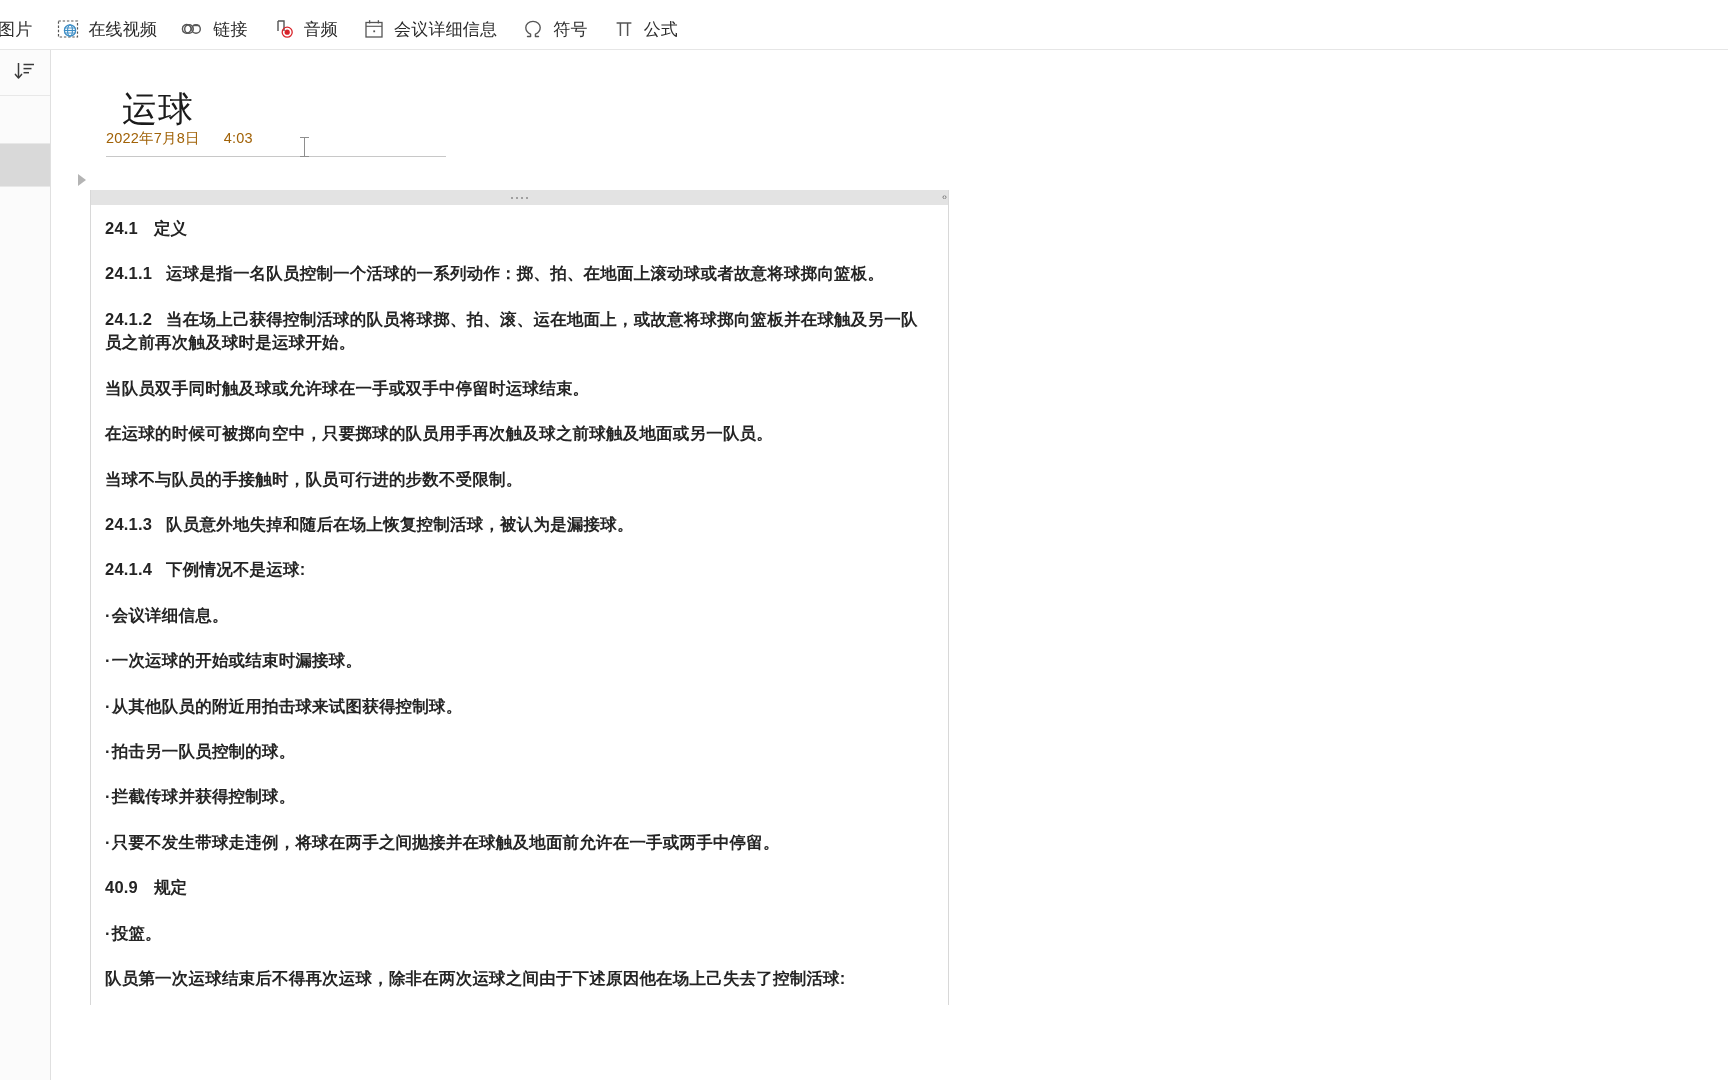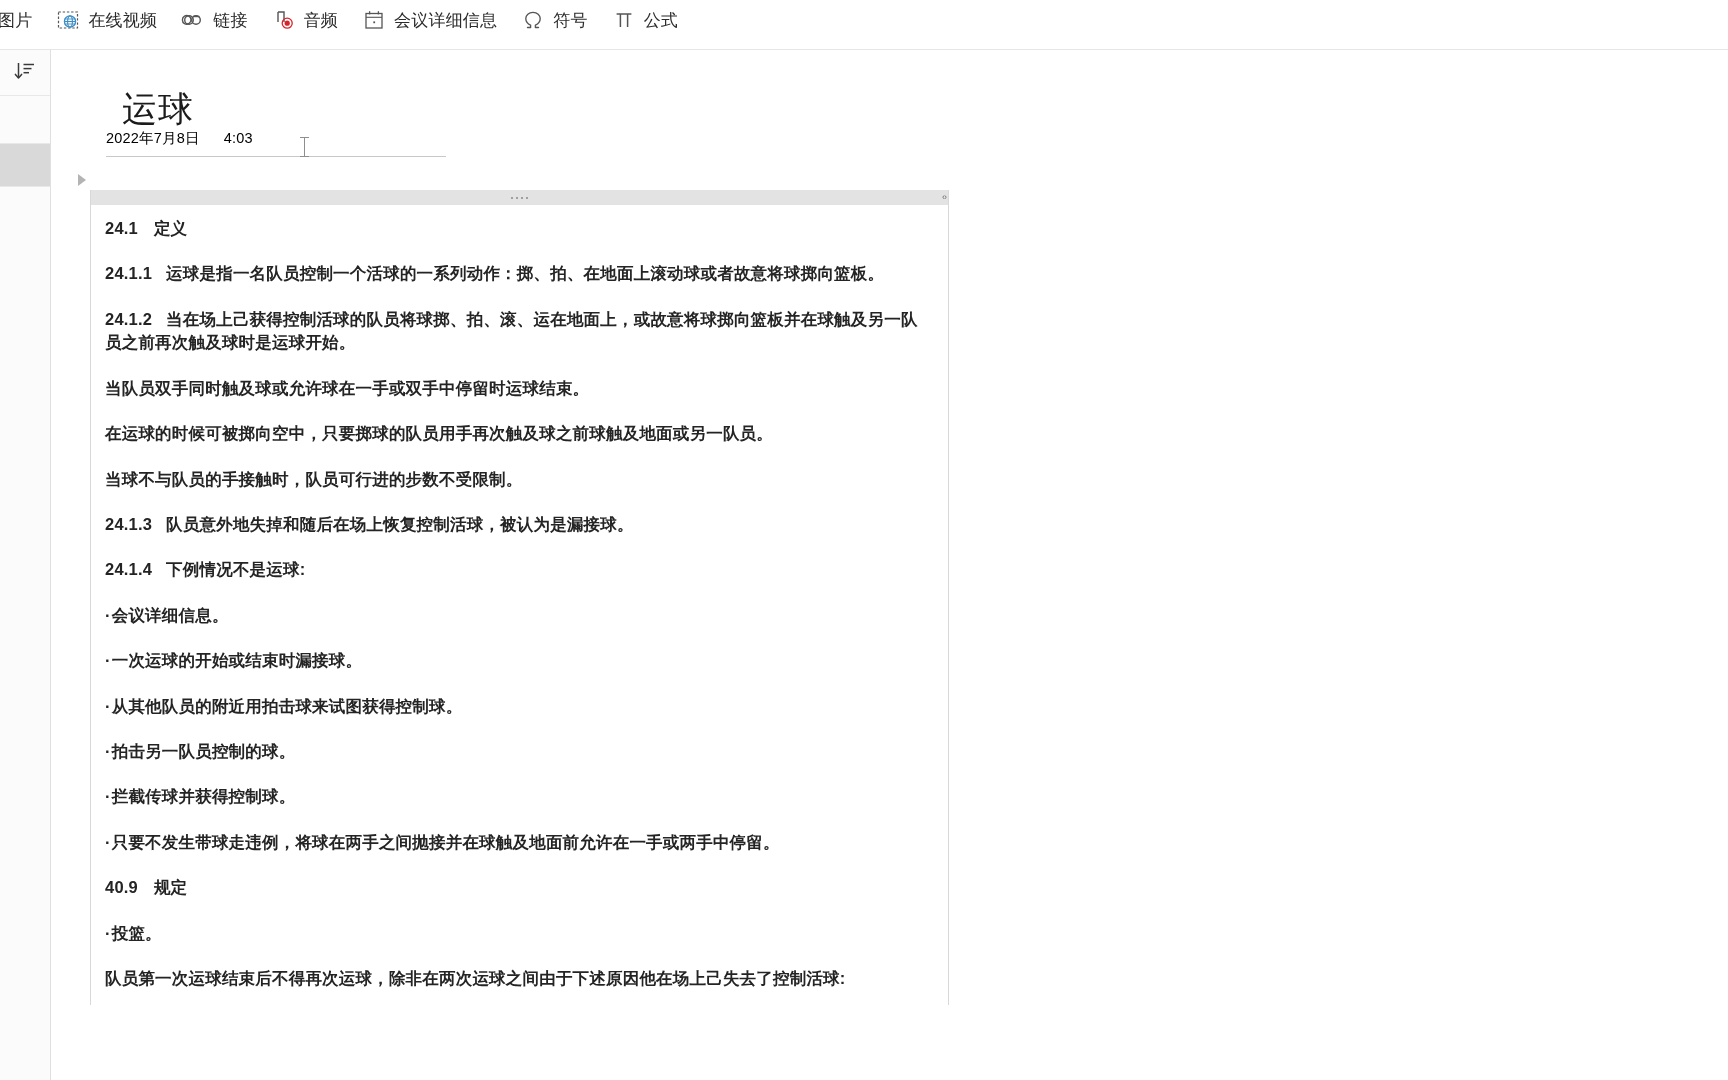--- a/index.html
+++ b/index.html
@@ -24,21 +24,21 @@
   
   .ribbon {
     position: absolute;
     left: 0;
     top: 0;
     width: 1728px;
     height: 50px;
     background: #ffffff;
     border-bottom: 1px solid #e6e6e6;
     display: flex;
-    align-items: flex-start;
+    align-items: flex-end;
     box-sizing: border-box;
     padding-left: 0px;
   }
 
   .ribbon-item {
     display: flex;
     align-items: center;
     height: 40px;
     padding: 0 10px;
     margin-right: 4px;
@@ -133,21 +133,21 @@
     margin-top: 2px;
   }
 
   .doc-meta {
     position: absolute;
     left: 55px;
     top: 79px;
     display: flex;
     align-items: baseline;
     font-size: 14.5px;
-    color: #000000;
+    color: #a16207;
   }
   .doc-meta .meta-date { letter-spacing: 0.2px; }
   .doc-meta .meta-time { margin-left: 24px; letter-spacing: 0.2px; text-align: center; }
 
   
   .content-block {
     position: absolute;
     left: 39px;
     top: 140px;
     width: 859px;

